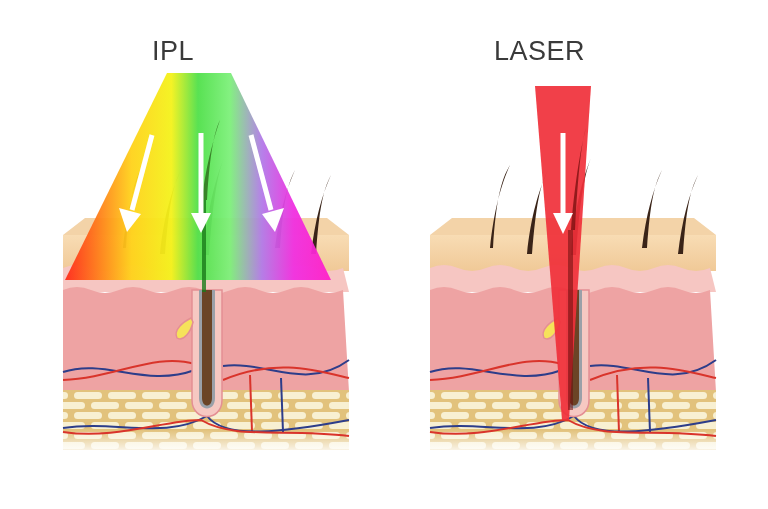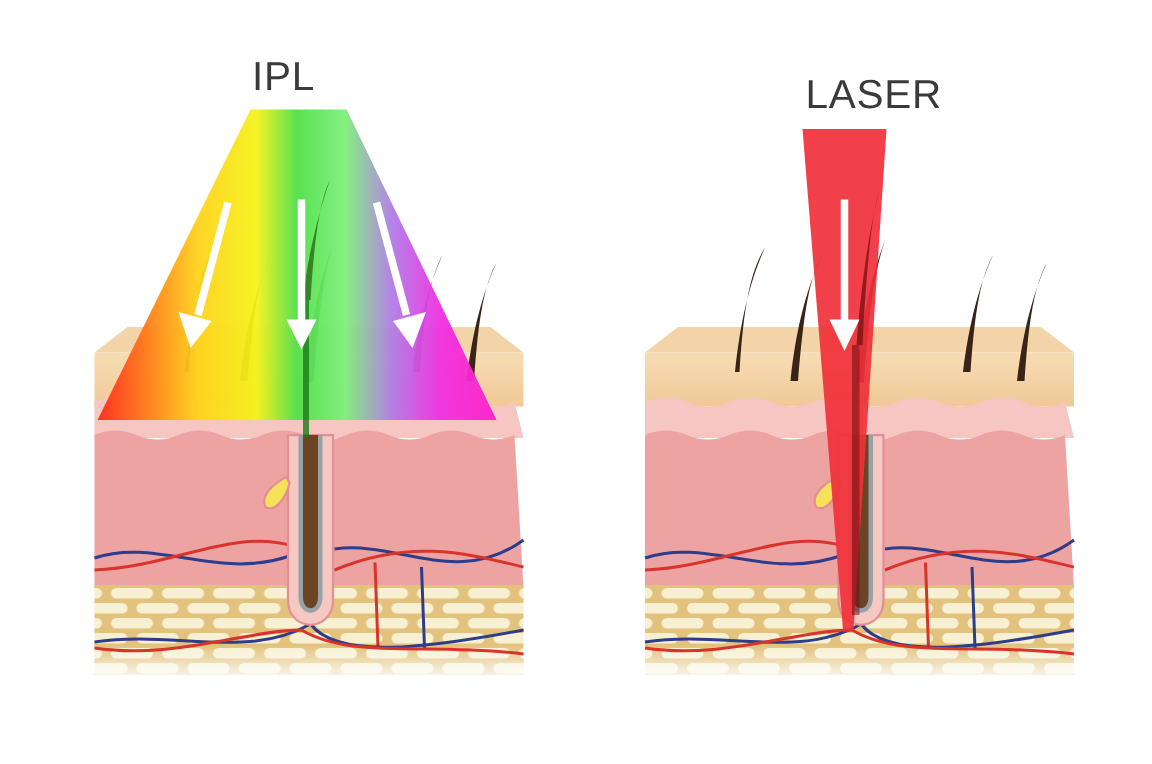--- a/index.html
+++ b/index.html
@@ -3,22 +3,22 @@
 <meta charset="utf-8">
 <style>
   html,body{margin:0;padding:0;background:#ffffff;}
   body{width:768px;height:509px;position:relative;overflow:hidden;font-family:"Liberation Sans",sans-serif;}
   .title{position:absolute;top:36px;font-size:27px;color:#3a3a3a;letter-spacing:0.5px;font-weight:normal;}
   svg{position:absolute;left:0;top:0;}
 </style>
 </head>
 <body>
 
-<div class="title" style="left:168px;">IPL</div>
-<div class="title" style="left:537px;margin-top:12px;">LASER</div>
+<div class="title" style="left:152px;">IPL</div>
+<div class="title" style="left:494px;">LASER</div>
 
 <svg width="768" height="509" viewBox="0 0 768 509">
   <defs>
     <linearGradient id="rainbow" x1="0" y1="0" x2="1" y2="0">
       <stop offset="0" stop-color="#ff2a1a"></stop>
       <stop offset="0.12" stop-color="#ff7a1a"></stop>
       <stop offset="0.25" stop-color="#ffd21a"></stop>
       <stop offset="0.40" stop-color="#f4f21a"></stop>
       <stop offset="0.50" stop-color="#50e04a"></stop>
       <stop offset="0.62" stop-color="#7df07a"></stop>

